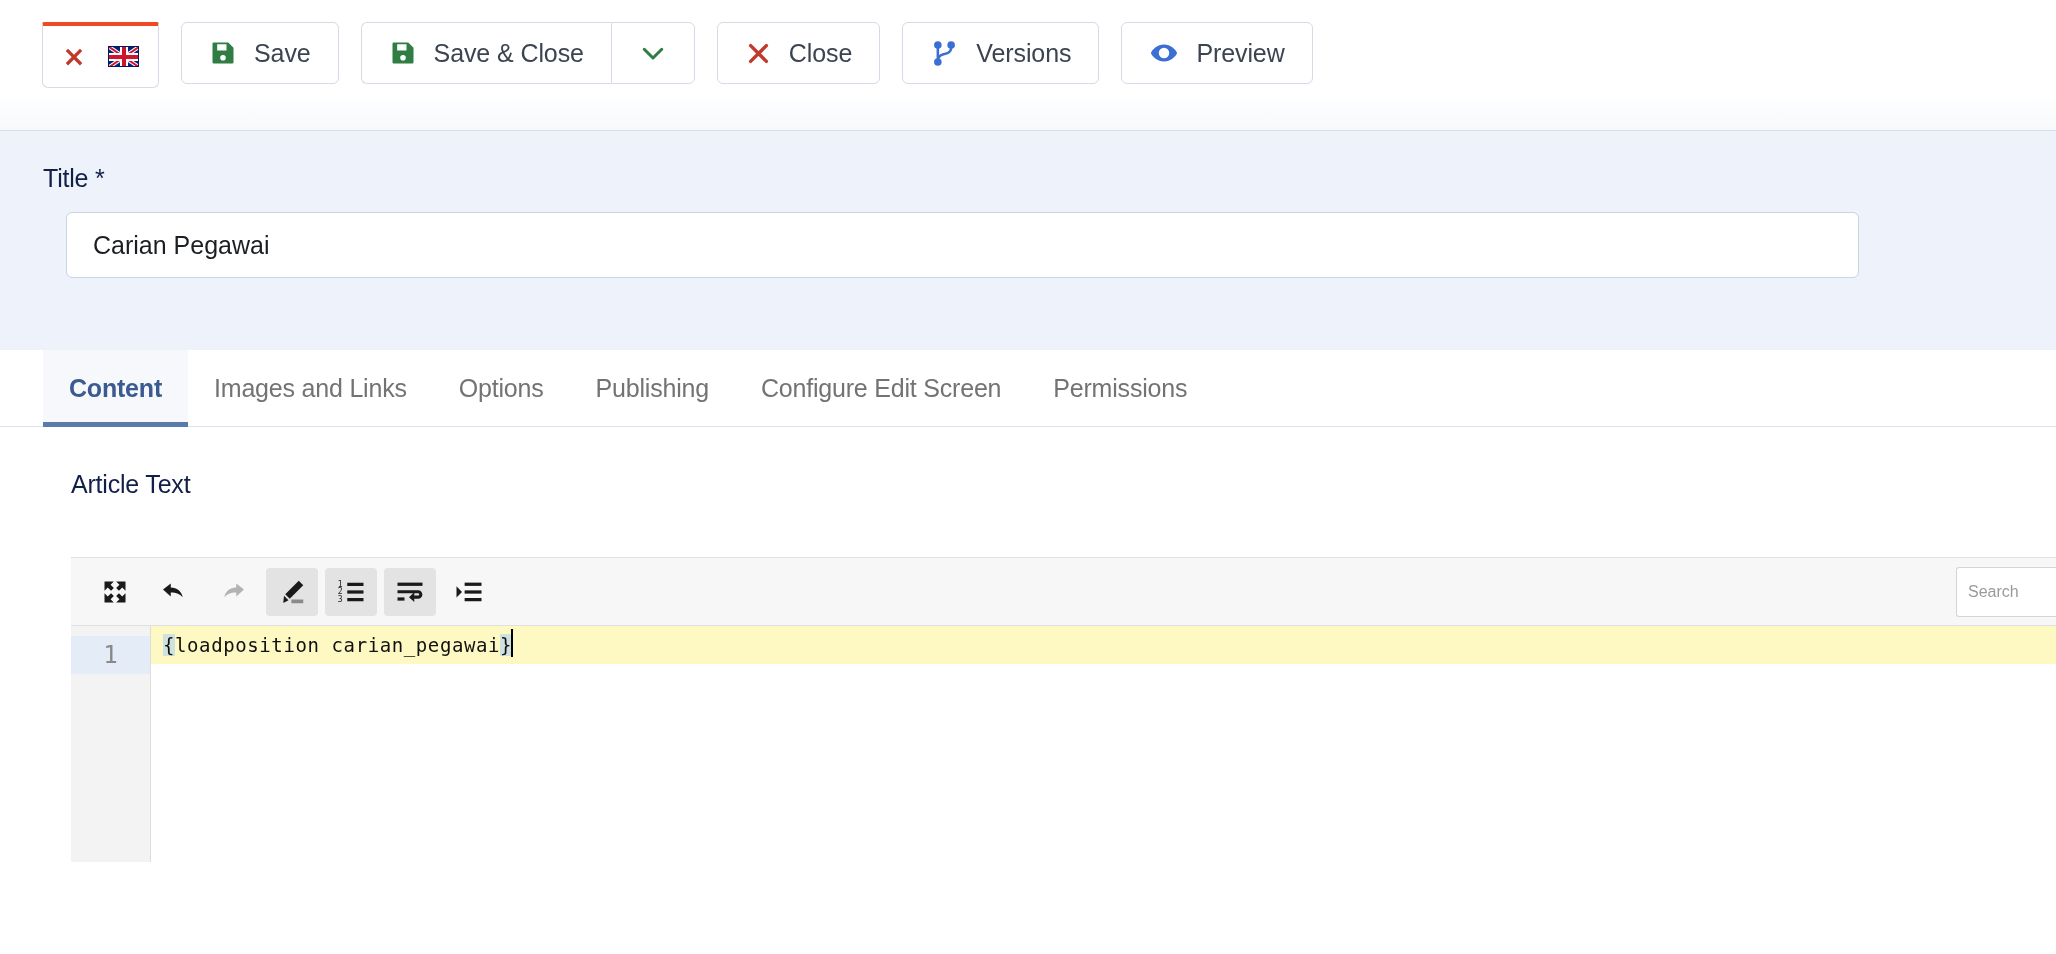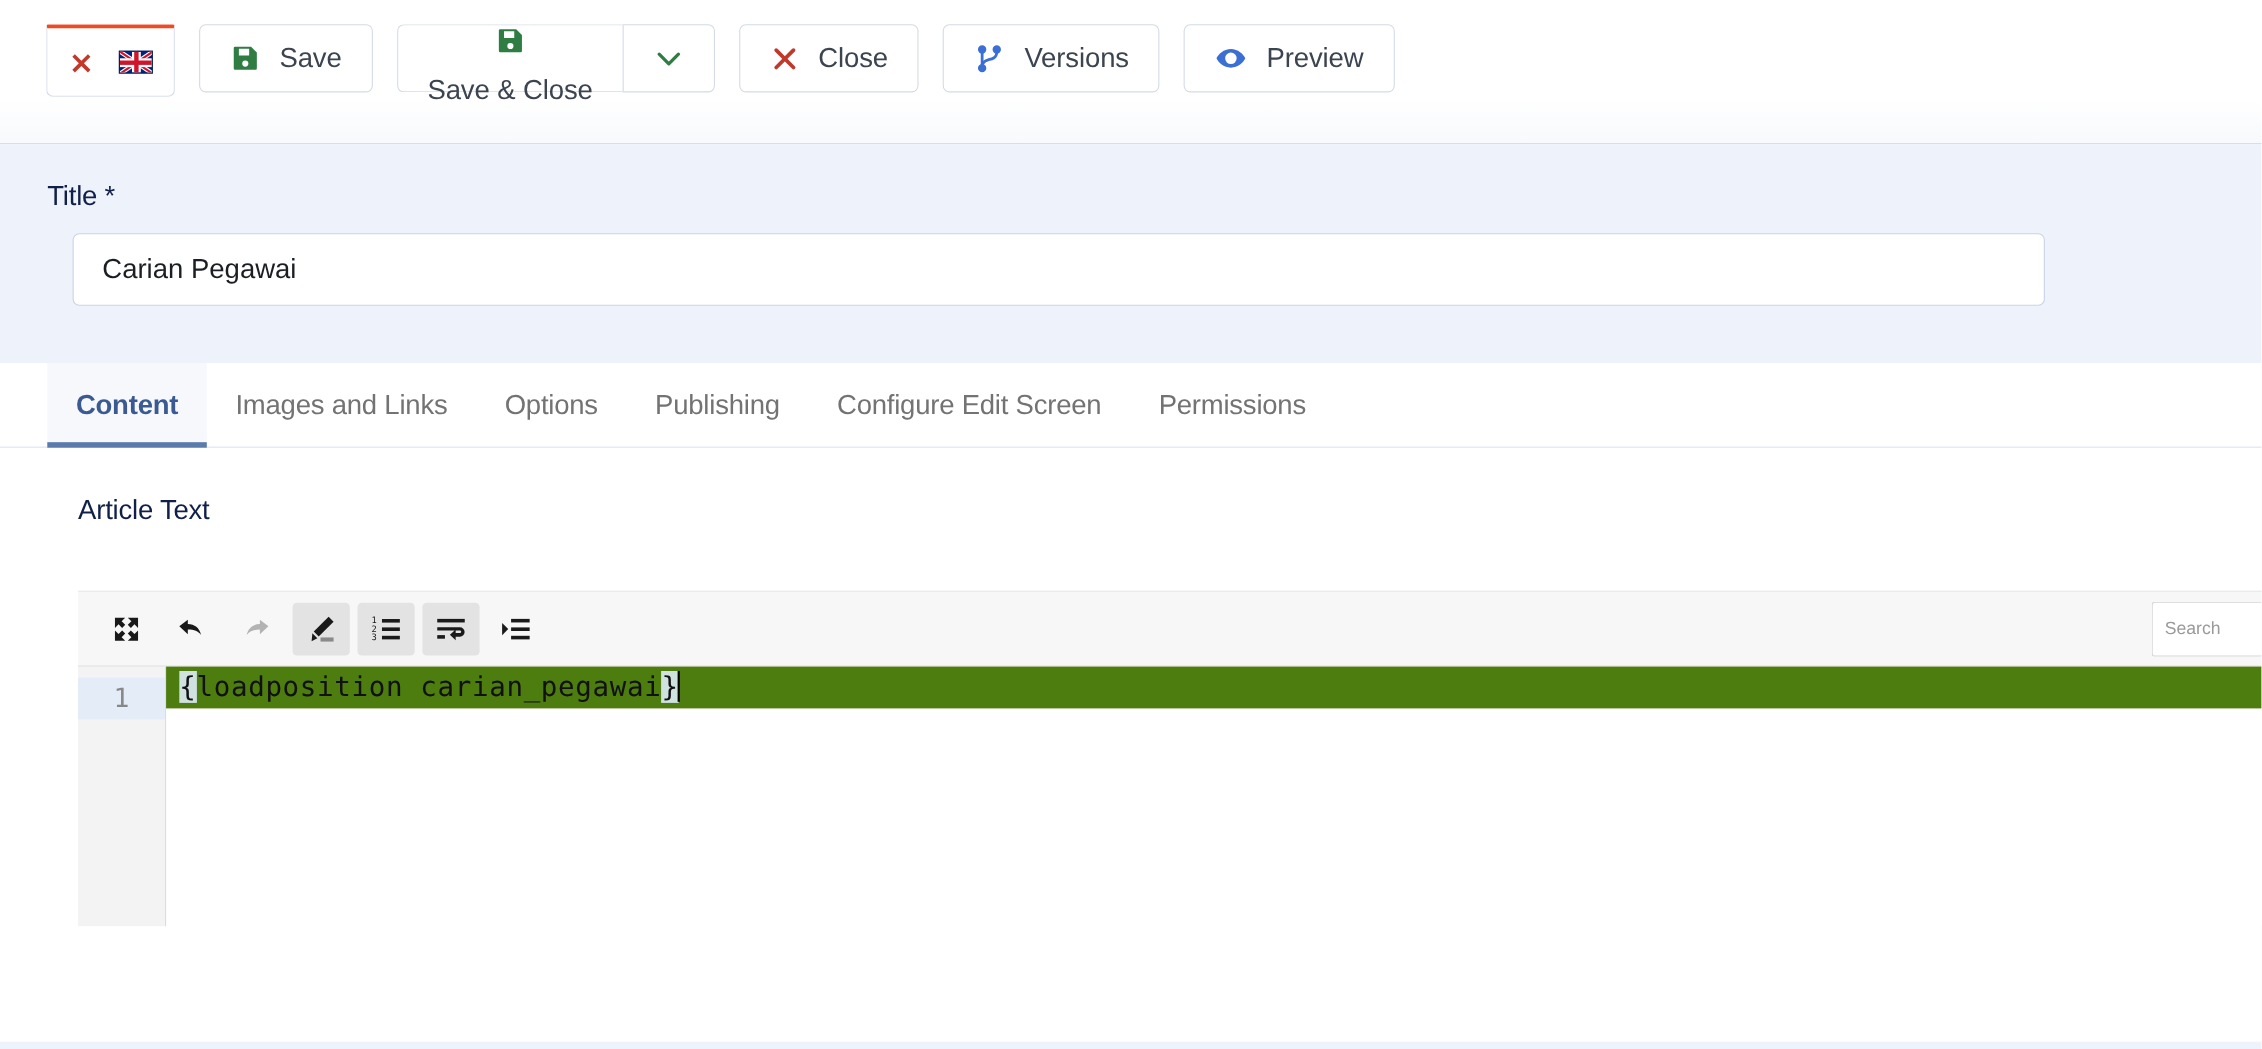--- a/index.html
+++ b/index.html
@@ -52,21 +52,20 @@
     width: 117px;
     justify-content: center;
   }
 
   .btn-group {
     display: flex;
   }
   .btn-group .btn:first-child {
     border-radius: 6px 0 0 6px;
     border-right: none;
-    flex-direction: column;
   }
   .btn-group .btn-caret {
     border-radius: 0 6px 6px 0;
     padding: 0 26px;
   }
 
   
   .ico { display: inline-flex; align-items: center; justify-content: center; flex: none; }
   .ico svg { display: block; }
 
@@ -124,21 +123,21 @@
     display: flex;
     align-items: center;
     padding: 0 26px;
     font-size: 25px;
     color: #1b1f24;
     margin-left: 23px;
   }
 
   
   .tabs-wrap {
-    margin-top: 52px;
+    margin-top: 72px;
     position: relative;
     background: #ffffff;
     border-bottom: 1px solid #dde3ee;
     height: 77px;
     box-sizing: border-box;
     padding-left: 43px;
     display: flex;
     align-items: stretch;
   }
   .tab {
@@ -246,22 +245,22 @@
   .gutter .ln-active {
     background: #e3ecf7;
     display: block;
     line-height: 38px;
     height: 38px;
   }
   .code-lines { flex: 1; min-width: 0; }
   .code-line {
     height: 38px;
     line-height: 38px;
-    background: #4d7c0f;
-    font-size: 25px;
+    background: #fef9c3;
+    font-size: 19px;
     color: #111;
     padding-left: 12px;
     white-space: pre;
     position: relative;
     letter-spacing: 0.6px;
   }
   .brace { background: #cfe2e0; }
   .caret {
     display: inline-block;
     width: 2px;

